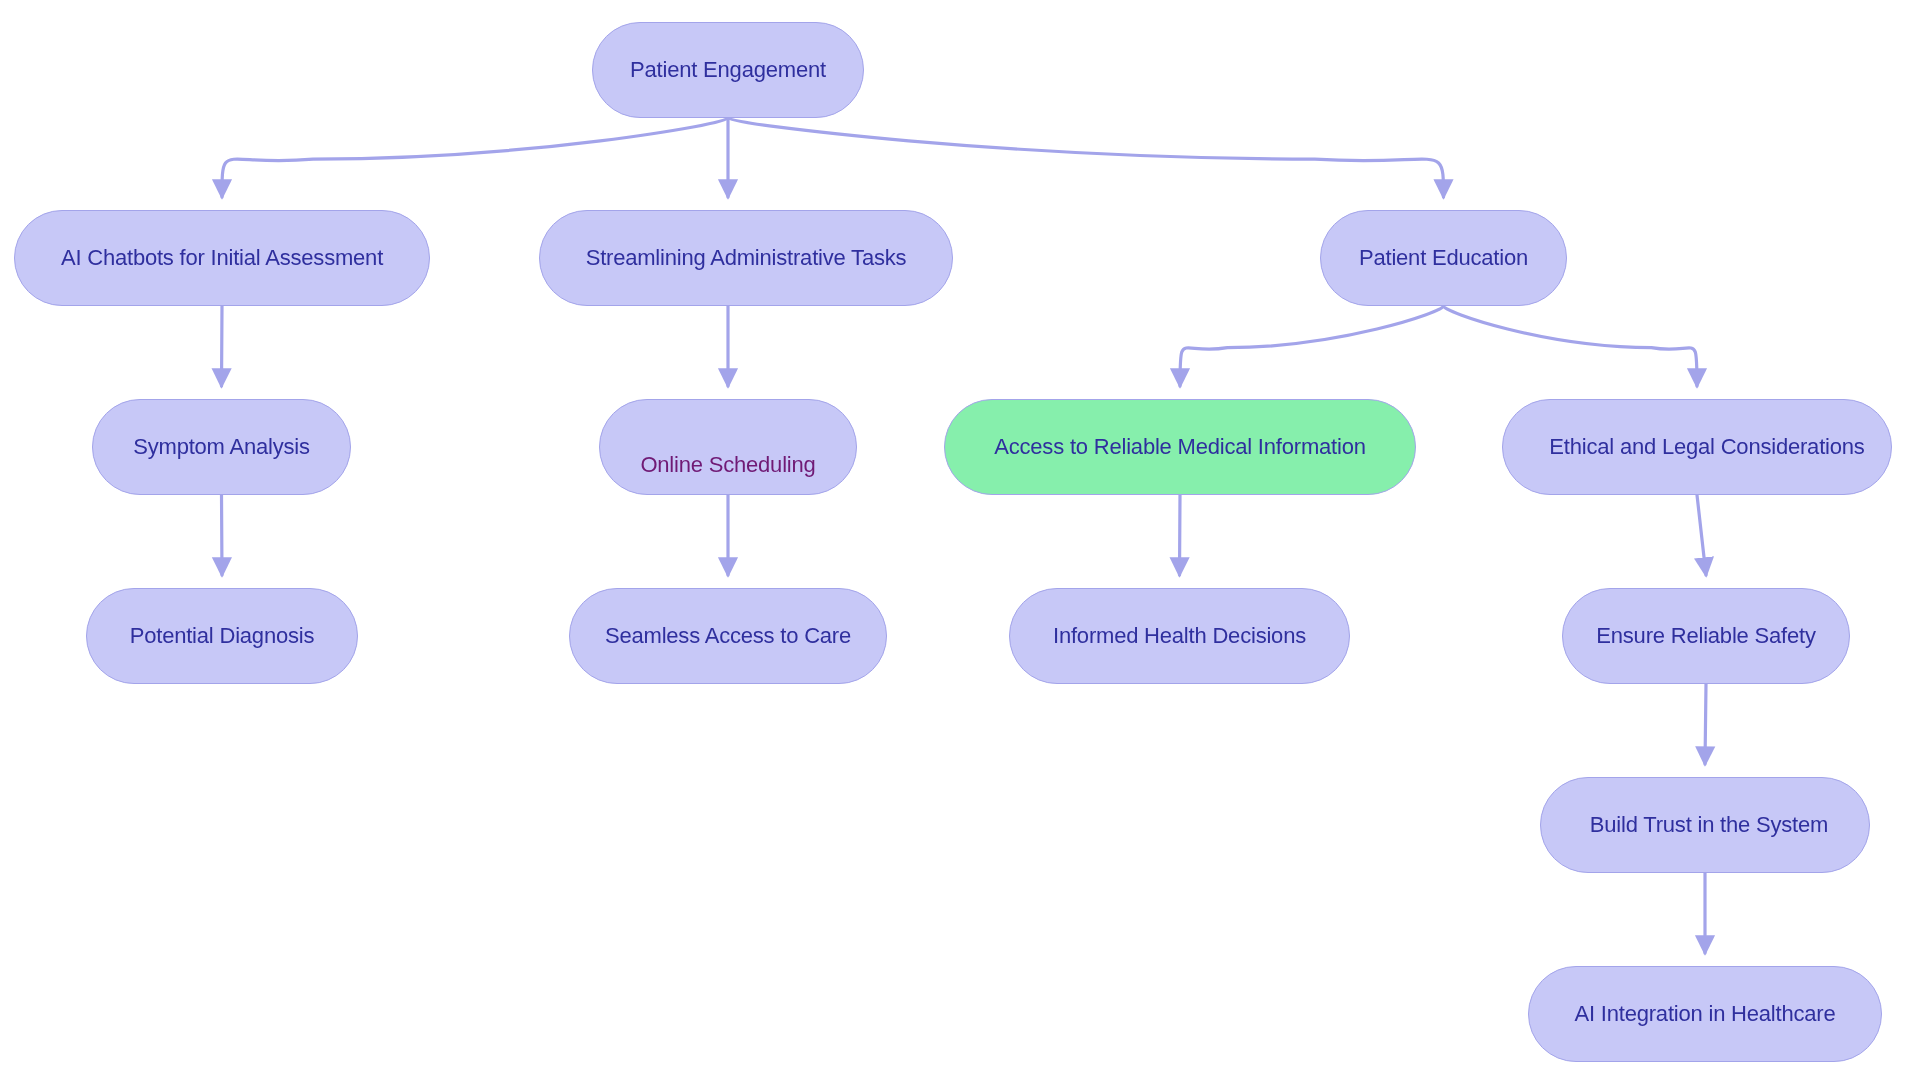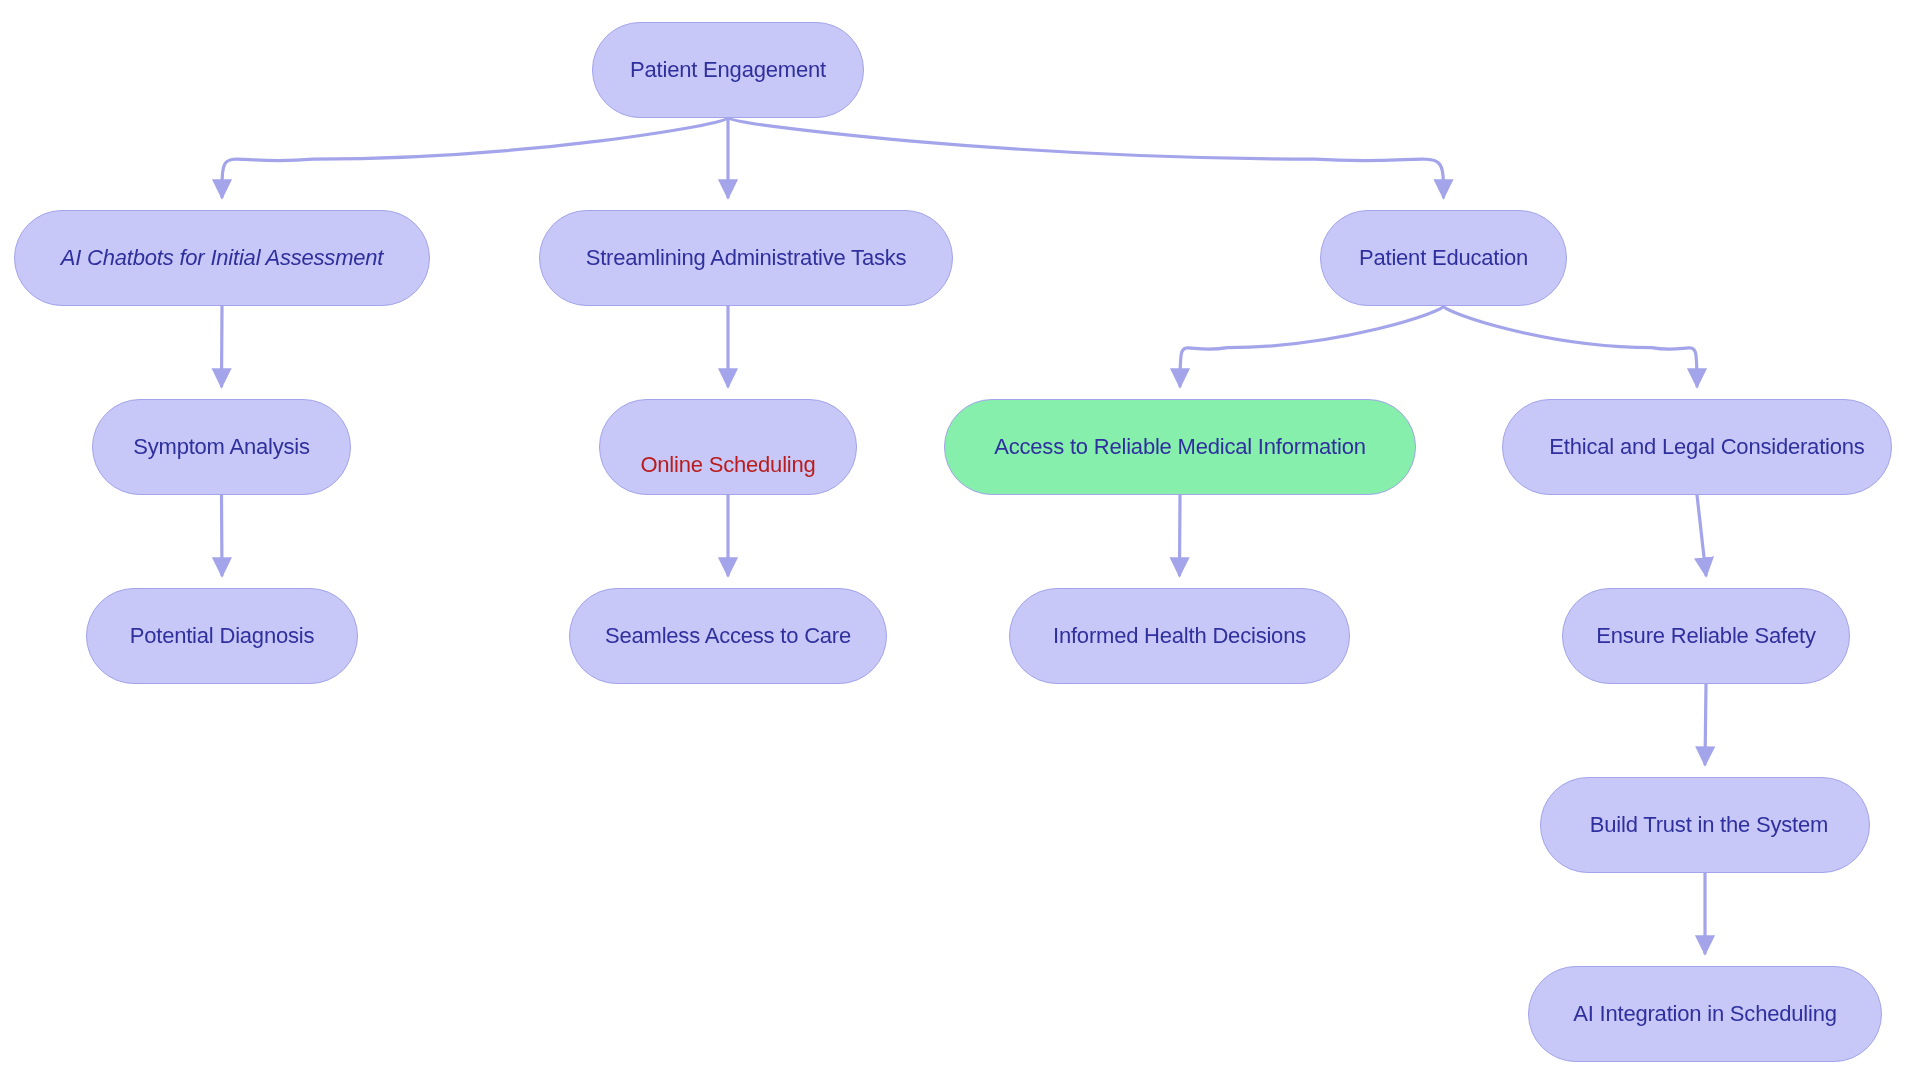--- a/index.html
+++ b/index.html
@@ -72,33 +72,33 @@
       <path d="M 728 495 L 728 575" fill="none" stroke="#a3a4ea" stroke-width="3.2" stroke-linecap="round" marker-end="url(#arrow)"></path>
       <path d="M 1180 495 L 1179.5 575" fill="none" stroke="#a3a4ea" stroke-width="3.2" stroke-linecap="round" marker-end="url(#arrow)"></path>
       <path d="M 1697 495 L 1706 575" fill="none" stroke="#a3a4ea" stroke-width="3.2" stroke-linecap="round" marker-end="url(#arrow)"></path>
       <path d="M 1706 684 L 1705 764" fill="none" stroke="#a3a4ea" stroke-width="3.2" stroke-linecap="round" marker-end="url(#arrow)"></path>
       <path d="M 1705 873 L 1705 953" fill="none" stroke="#a3a4ea" stroke-width="3.2" stroke-linecap="round" marker-end="url(#arrow)"></path>
     </svg>
 <div class="node" style="left: 592px; top: 22px; width: 272px; height: 96px; background: rgb(199, 200, 247); border-color: rgb(163, 164, 234);">
       <span class="node-label" style="color: rgb(47, 47, 158);">Patient Engagement</span>
     </div>
     <div class="node" style="left: 14px; top: 210px; width: 416px; height: 96px; background: rgb(199, 200, 247); border-color: rgb(163, 164, 234);">
-      <span class="node-label" style="color: rgb(47, 47, 158); font-style: italic;">AI Chatbots for Initial Assessment</span>
+      <span class="node-label" style="color: rgb(47, 47, 158);">AI Chatbots for Initial Assessment</span>
     </div>
     <div class="node" style="left: 539px; top: 210px; width: 414px; height: 96px; background: rgb(199, 200, 247); border-color: rgb(163, 164, 234);">
       <span class="node-label" style="color: rgb(47, 47, 158);">Streamlining Administrative Tasks</span>
     </div>
     <div class="node" style="left: 92px; top: 399px; width: 259px; height: 96px; background: rgb(199, 200, 247); border-color: rgb(163, 164, 234);">
       <span class="node-label" style="color: rgb(47, 47, 158);">Symptom Analysis</span>
     </div>
     <div class="node" style="left: 1320px; top: 210px; width: 247px; height: 96px; background: rgb(199, 200, 247); border-color: rgb(163, 164, 234);">
       <span class="node-label" style="color: rgb(47, 47, 158);">Patient Education</span>
     </div>
     <div class="node" style="left: 599px; top: 399px; width: 258px; height: 96px; background: rgb(199, 200, 247); border-color: rgb(163, 164, 234);">
-      <span class="node-label" style="color: #b91c1c; margin-top: 36px;">Online Scheduling</span>
+      <span class="node-label" style="color: #701a75; margin-top: 36px;">Online Scheduling</span>
     </div>
     <div class="node" style="left: 944px; top: 399px; width: 472px; height: 96px; background: #86efac; border-color: rgb(163, 164, 234);">
       <span class="node-label" style="color: rgb(47, 47, 158);">Access to Reliable Medical Information</span>
     </div>
     <div class="node" style="left: 1502px; top: 399px; width: 390px; height: 96px; background: rgb(199, 200, 247); border-color: rgb(163, 164, 234);">
       <span class="node-label" style="color: rgb(47, 47, 158); margin-left: 20px;">Ethical and Legal Considerations</span>
     </div>
     <div class="node" style="left: 86px; top: 588px; width: 272px; height: 96px; background: rgb(199, 200, 247); border-color: rgb(163, 164, 234);">
       <span class="node-label" style="color: rgb(47, 47, 158);">Potential Diagnosis</span>
     </div>
@@ -108,15 +108,15 @@
     <div class="node" style="left: 1009px; top: 588px; width: 341px; height: 96px; background: rgb(199, 200, 247); border-color: rgb(163, 164, 234);">
       <span class="node-label" style="color: rgb(47, 47, 158);">Informed Health Decisions</span>
     </div>
     <div class="node" style="left: 1562px; top: 588px; width: 288px; height: 96px; background: rgb(199, 200, 247); border-color: rgb(163, 164, 234);">
       <span class="node-label" style="color: rgb(47, 47, 158);">Ensure Reliable Safety</span>
     </div>
     <div class="node" style="left: 1540px; top: 777px; width: 330px; height: 96px; background: rgb(199, 200, 247); border-color: rgb(163, 164, 234);">
       <span class="node-label" style="color: rgb(47, 47, 158); margin-left: 8px;">Build Trust in the System</span>
     </div>
     <div class="node" style="left: 1528px; top: 966px; width: 354px; height: 96px; background: rgb(199, 200, 247); border-color: rgb(163, 164, 234);">
-      <span class="node-label" style="color: rgb(47, 47, 158);">AI Integration in Scheduling</span>
+      <span class="node-label" style="color: rgb(47, 47, 158);">AI Integration in Healthcare</span>
     </div>
   </div>
 
 </body></html>

